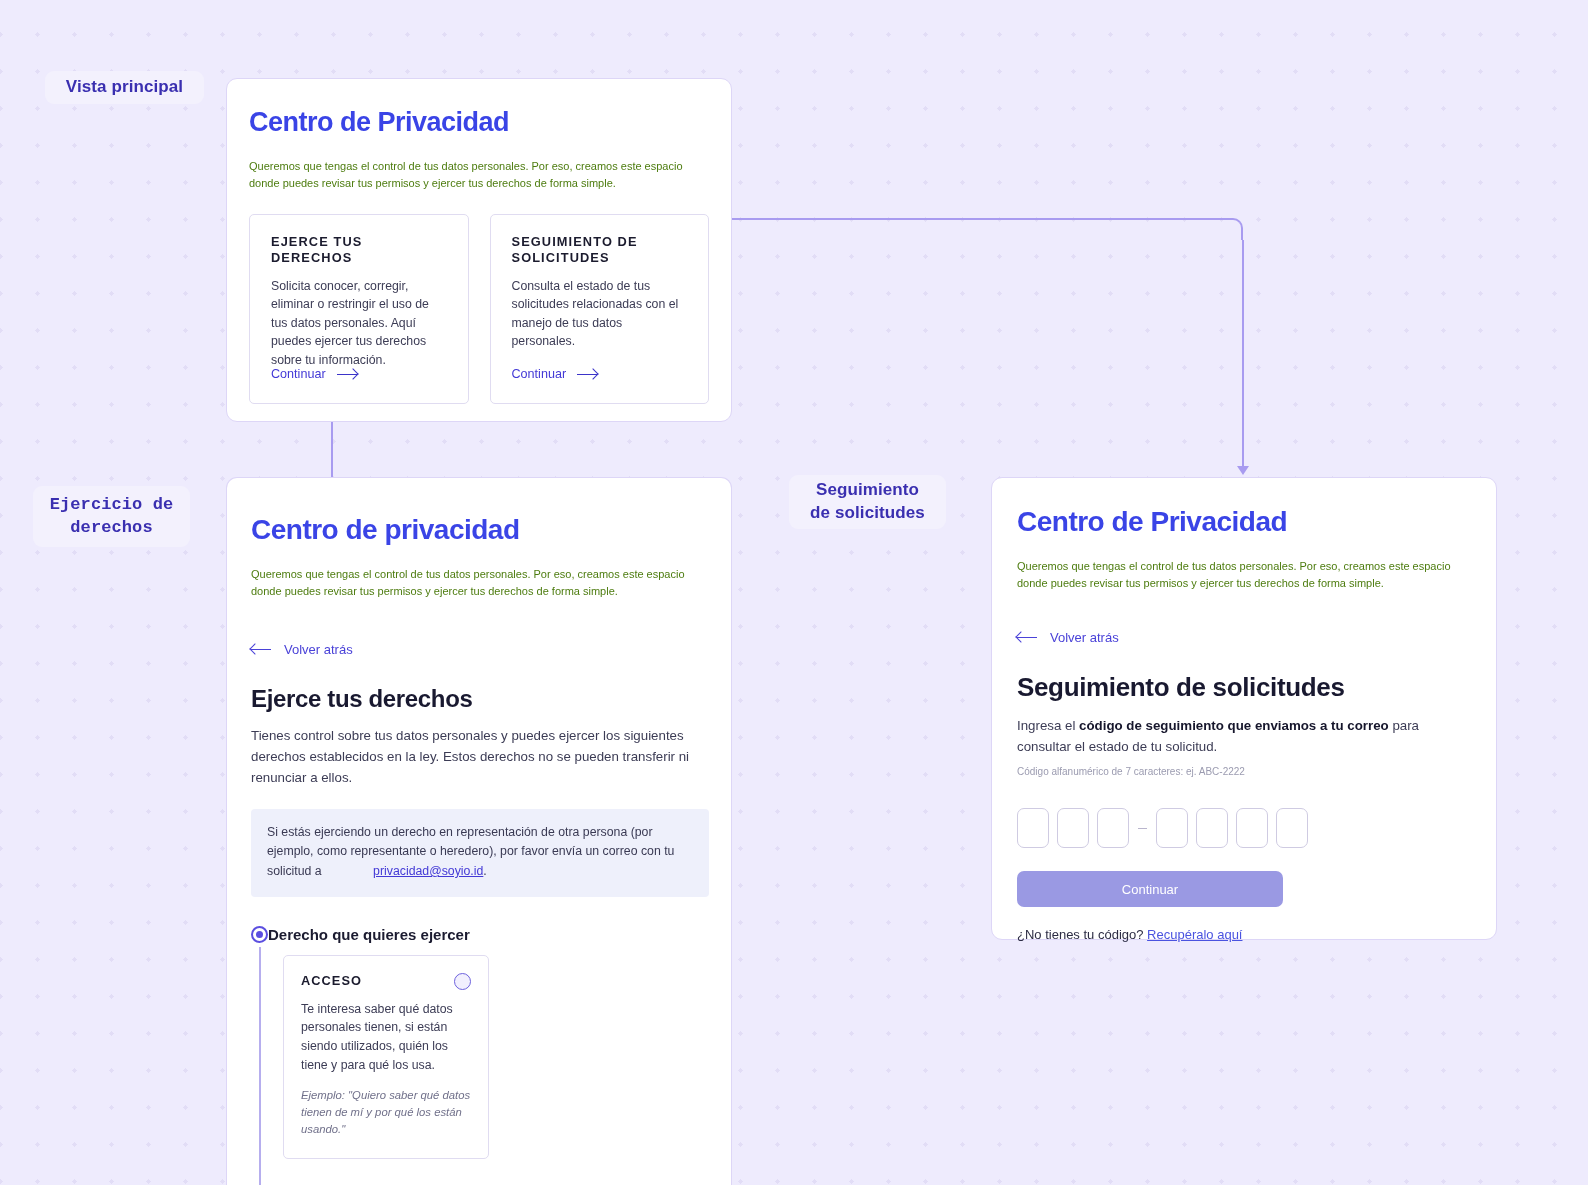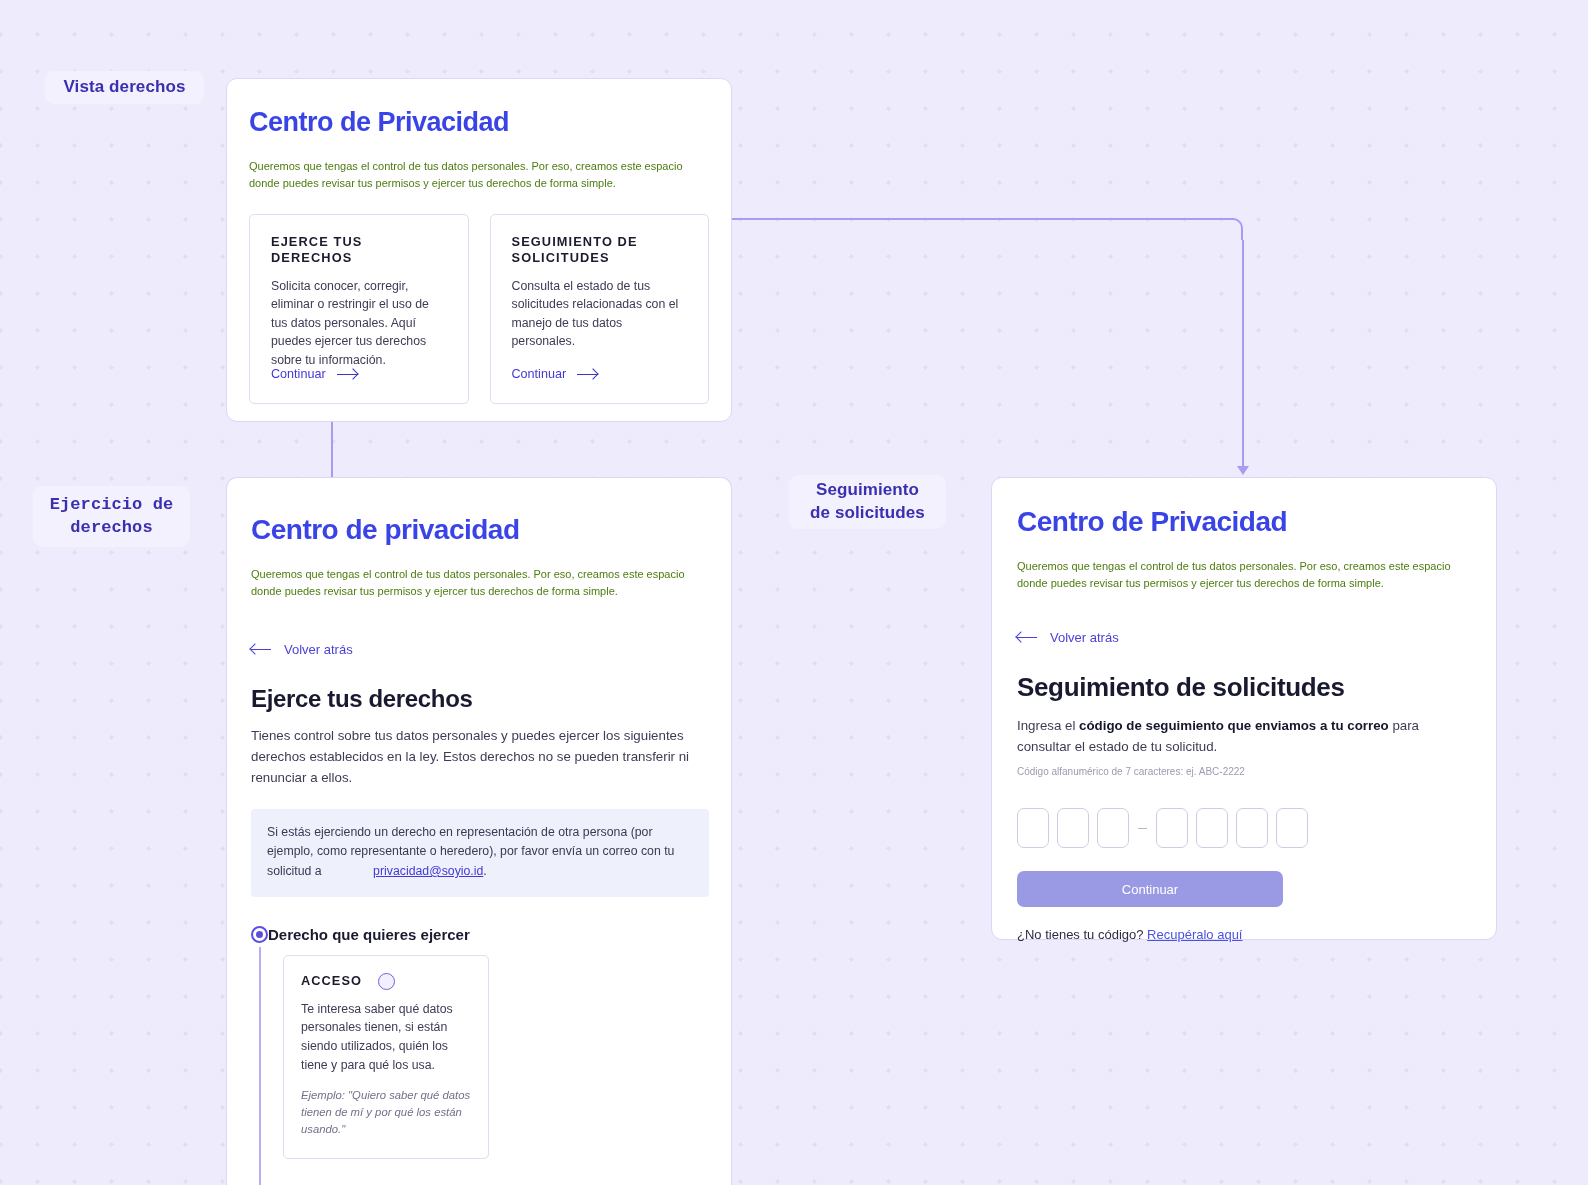--- a/index.html
+++ b/index.html
@@ -246,20 +246,21 @@
     width: 206px;
     border: 1px solid #e0dcf1;
     border-radius: 5px;
     padding: 17px 17px 20px 17px;
     background: #fff;
   }
   .right-card.tall { min-height: 188px; }
   .rc-head {
     display: flex;
     align-items: flex-start;
+    justify-content: space-between;
     gap: 16px;
   }
   .rc-title {
     font-size: 12.8px;
     font-weight: 700;
     letter-spacing: 1.05px;
     color: #1b1b2e;
   }
   .rc-radio {
     width: 17px; height: 17px;
@@ -343,21 +344,21 @@
     width: 22px; height: 22px;
     border-top: 2px solid #a89bf0;
     border-right: 2px solid #a89bf0;
     border-top-right-radius: 10px;
   }
 </style>
 </head>
 <body>
 
 <div class="flow-label" id="label-vista-principal">
-  <span>Vista derechos</span>
+  <span>Vista principal</span>
 </div>
 <div class="flow-label" id="label-ejercicio">
   <span style="white-space:pre-line">Ejercicio de
 derechos</span>
 </div>
 <div class="flow-label" id="label-seguimiento">
   <span style="white-space:pre-line">Seguimiento
 de solicitudes</span>
 </div>
 

